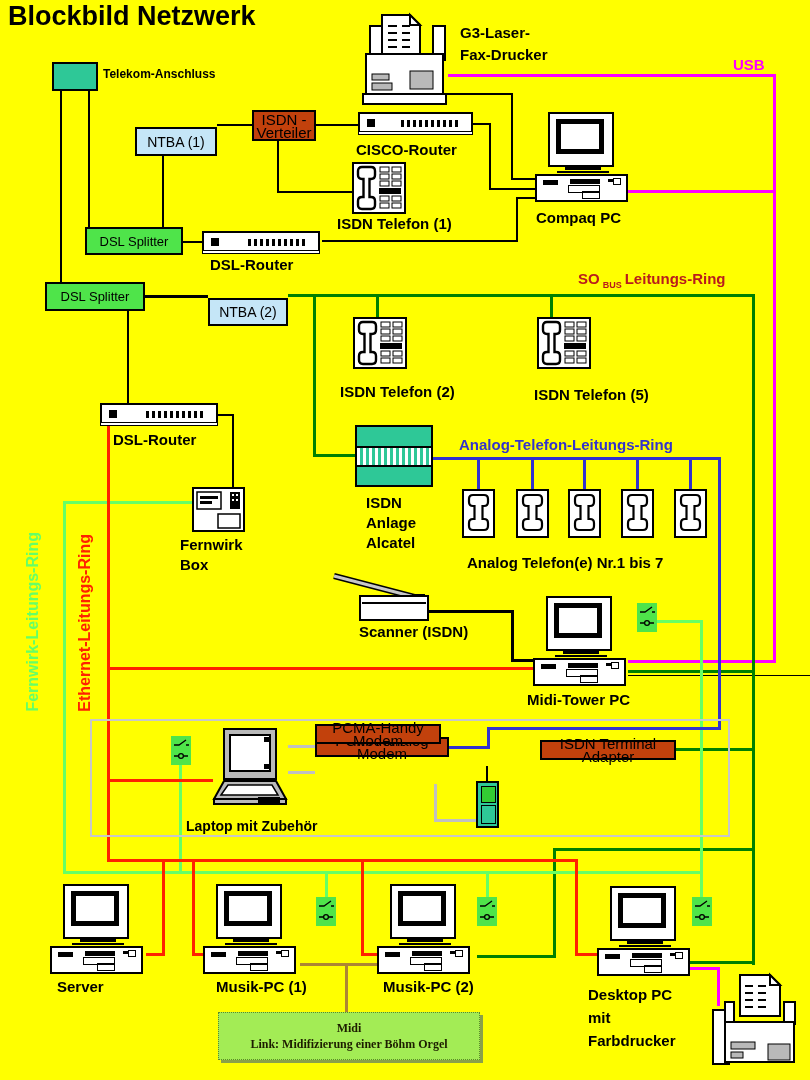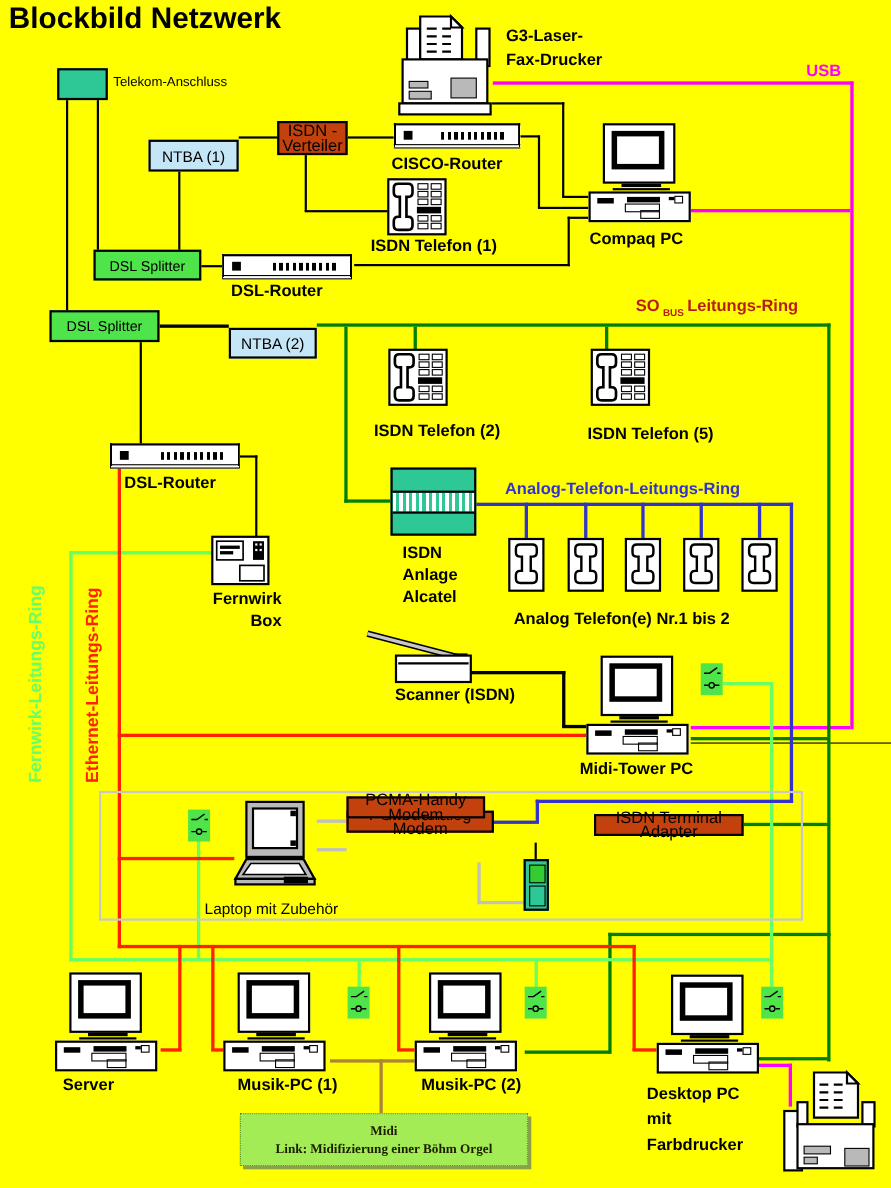--- a/index.html
+++ b/index.html
@@ -9,21 +9,21 @@
   .k{background:#000;} .r{background:#FF2200;} .g{background:#008000;}
   .lg{background:#66FF66;} .b{background:#3333CC;} .m{background:#FF00FF;}
   .br{background:#AD8533;} .gy{background:#C0C0C0;}
   .box{position:absolute;border:2px solid #000;display:flex;align-items:center;justify-content:center;
        font-size:13px;color:#000;box-sizing:border-box;text-align:center;}
   .teal{background:#2EC897;}
   .lblue{background:#C5E6F7;margin-top:16px;}
   .grn{background:#4FE44A;}
   .gray{background:#c2410c;font-size:15px;line-height:13px;}
   .lbl{position:absolute;color:#000;font-size:15px;font-weight:bold;line-height:20px;white-space:nowrap;}
-  .lbl.sm{font-weight:normal;font-size:12px;}
+  .lbl.sm{font-weight:bold;font-size:12px;}
   .vlabel{position:absolute;writing-mode:vertical-rl;transform:rotate(180deg);
           font-weight:bold;font-size:16px;white-space:nowrap;}
   .pc{position:absolute;width:97px;height:90px;}
   .pc .mon{position:absolute;left:13px;top:0;width:66px;height:55px;background:#fff;border:2px solid #000;box-sizing:border-box;}
   .pc .scr{position:absolute;left:6px;top:5px;width:48px;height:35px;border:5px solid #000;background:#fff;box-sizing:border-box;}
   .pc .stand{position:absolute;left:30px;top:55px;width:36px;height:3px;background:#000;}
   .pc .stand2{position:absolute;left:22px;top:59px;width:52px;height:2px;background:#000;}
   .pc .case{position:absolute;left:0;top:62px;width:93px;height:28px;background:#fff;border:2px solid #000;box-sizing:border-box;}
   .pc .fd{position:absolute;left:6px;top:4px;width:15px;height:5px;background:#000;}
   .pc .bar{position:absolute;right:26px;top:3px;width:30px;height:5px;background:#000;}
@@ -302,35 +302,35 @@
     <path d="M11 6 h11 q4 0 4 4 v3 q0 4 -4 4 h-1.5 v13 h1.5 q4 0 4 4 v3 q0 4 -4 4 h-11 q-4 0 -4 -4 v-3 q0 -4 4 -4 h1.5 v-13 h-1.5 q-4 0 -4 -4 v-3 q0 -4 4 -4 z" fill="none" stroke="#000" stroke-width="2.2"></path>
   </svg>
   <svg style="left:621px;top:489px" width="33" height="49" viewBox="0 0 33 49">
     <rect x="1" y="1" width="31" height="47" fill="#fff" stroke="#000" stroke-width="2"></rect>
     <path d="M11 6 h11 q4 0 4 4 v3 q0 4 -4 4 h-1.5 v13 h1.5 q4 0 4 4 v3 q0 4 -4 4 h-11 q-4 0 -4 -4 v-3 q0 -4 4 -4 h1.5 v-13 h-1.5 q-4 0 -4 -4 v-3 q0 -4 4 -4 z" fill="none" stroke="#000" stroke-width="2.2"></path>
   </svg>
   <svg style="left:674px;top:489px" width="33" height="49" viewBox="0 0 33 49">
     <rect x="1" y="1" width="31" height="47" fill="#fff" stroke="#000" stroke-width="2"></rect>
     <path d="M11 6 h11 q4 0 4 4 v3 q0 4 -4 4 h-1.5 v13 h1.5 q4 0 4 4 v3 q0 4 -4 4 h-11 q-4 0 -4 -4 v-3 q0 -4 4 -4 h1.5 v-13 h-1.5 q-4 0 -4 -4 v-3 q0 -4 4 -4 z" fill="none" stroke="#000" stroke-width="2.2"></path>
   </svg>
-  <div class="lbl" style="left:467px;top:553px">Analog Telefon(e) Nr.1 bis 2</div>
+  <div class="lbl" style="left:467px;top:553px">Analog Telefon(e) Nr.1 bis 7</div>
 
   <svg style="left:192px;top:487px" width="53" height="45" viewBox="0 0 53 45">
     <rect x="1" y="1" width="51" height="43" fill="#fff" stroke="#000" stroke-width="2"></rect>
     <rect x="5" y="5" width="24" height="17" fill="#fff" stroke="#000" stroke-width="1.5"></rect>
     <rect x="8" y="9" width="18" height="3" fill="#000"></rect>
     <rect x="8" y="14" width="12" height="3" fill="#000"></rect>
     <rect x="38" y="5" width="10" height="17" fill="#000"></rect>
     <rect x="40" y="7" width="2" height="2" fill="#fff"></rect>
       <rect x="44" y="7" width="2" height="2" fill="#fff"></rect>
     <rect x="40" y="12" width="2" height="2" fill="#fff"></rect>
       <rect x="44" y="12" width="2" height="2" fill="#fff"></rect>
     <rect x="26" y="27" width="22" height="14" fill="#fff" stroke="#000" stroke-width="1.5"></rect>
   </svg>
-  <div class="lbl" style="left:180px;top:535px;width:76px;text-align:right">
+  <div class="lbl" style="left:180px;top:535px;width:76px;text-align:left">
     <span>Fernwirk</span><br>
     <span>Box</span>
   </div>
 
   <div class="vlabel" style="left:24px;bottom:368px;color:#66FF66">Fernwirk-Leitungs-Ring</div>
   <div class="vlabel" style="left:76px;bottom:368px;color:#FF2200">Ethernet-Leitungs-Ring</div>
 
   <svg style="left:328px;top:572px" width="104" height="50" viewBox="0 0 104 50">
     <line x1="6" y1="4" x2="94" y2="27" stroke="#000" stroke-width="6"></line>
     <line x1="6" y1="4" x2="94" y2="27" stroke="#C8C8C8" stroke-width="3"></line>

